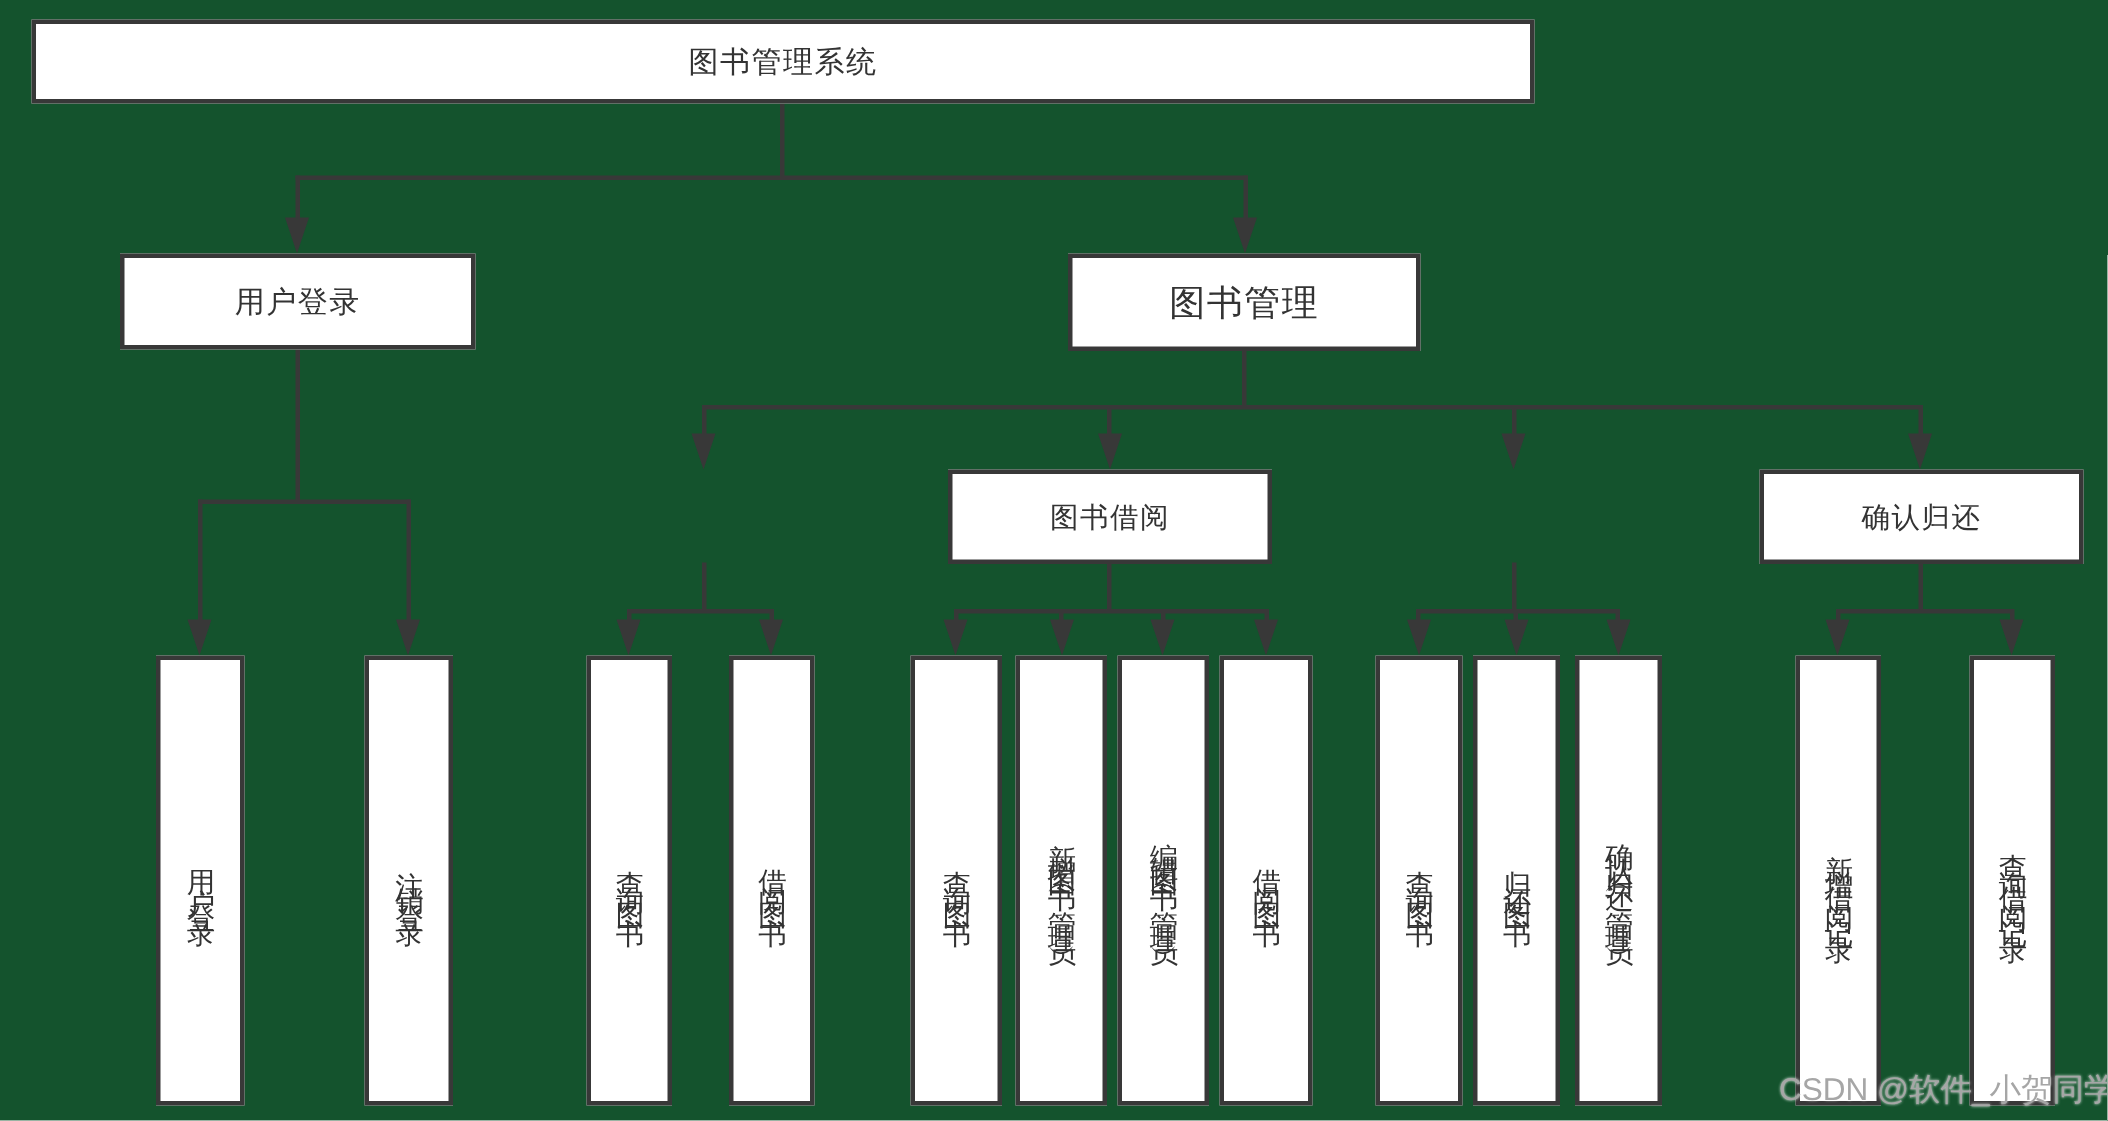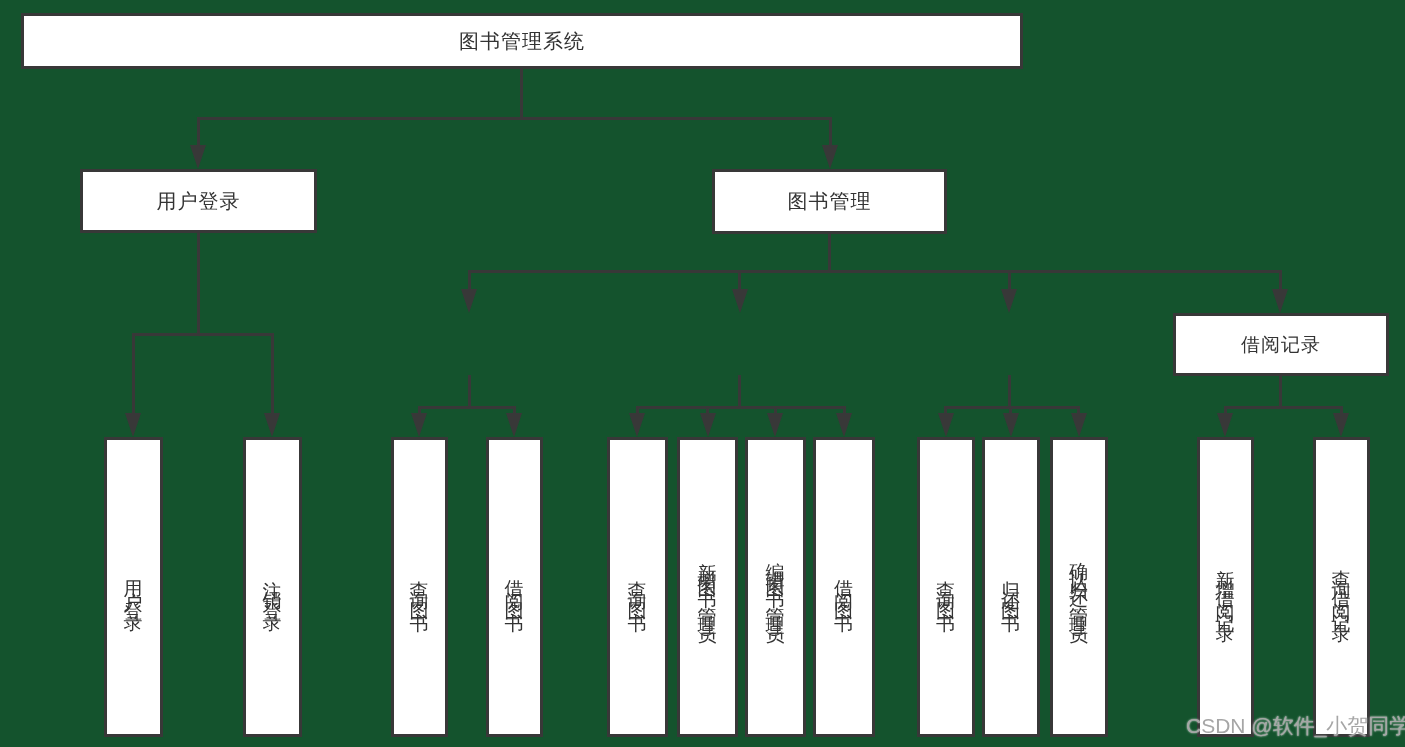--- a/index.html
+++ b/index.html
@@ -95,26 +95,29 @@
   <div class="ar" style="left:1217px;top:413px"></div>
   <div class="ar" style="left:1333px;top:413px"></div>
 
   <div class="box-h" style="left:21px;top:13px;width:1002px;height:56px;font-size:20px">
     <span>图书管理系统</span>
   </div>
 
   <div class="box-h" style="left:80px;top:169px;width:237px;height:64px;font-size:20px">
     <span>用户登录</span>
   </div>
-  <div class="box-h" style="left:712px;top:169px;width:235px;height:65px;font-size:20px">
+  <div class="box-h" style="left:712px;top:169px;width:235px;height:65px;font-size:24px">
     <span>图书管理</span>
   </div>
 
+  <div class="box-h" style="left:632px;top:313px;width:216px;height:63px">
+    <span>图书借阅</span>
+  </div>
   <div class="box-h" style="left:1173px;top:313px;width:216px;height:63px">
-    <span>借阅记录</span>
+    <span>确认归还</span>
   </div>
 
   <div class="box-v" style="left:104px;top:437px;width:59px;height:300px">
     <span class="vtext">用户登录</span>
   </div>
   <div class="box-v" style="left:243px;top:437px;width:59px;height:300px">
     <span class="vtext">注销登录</span>
   </div>
 
   <div class="box-v" style="left:391px;top:437px;width:57px;height:300px">

